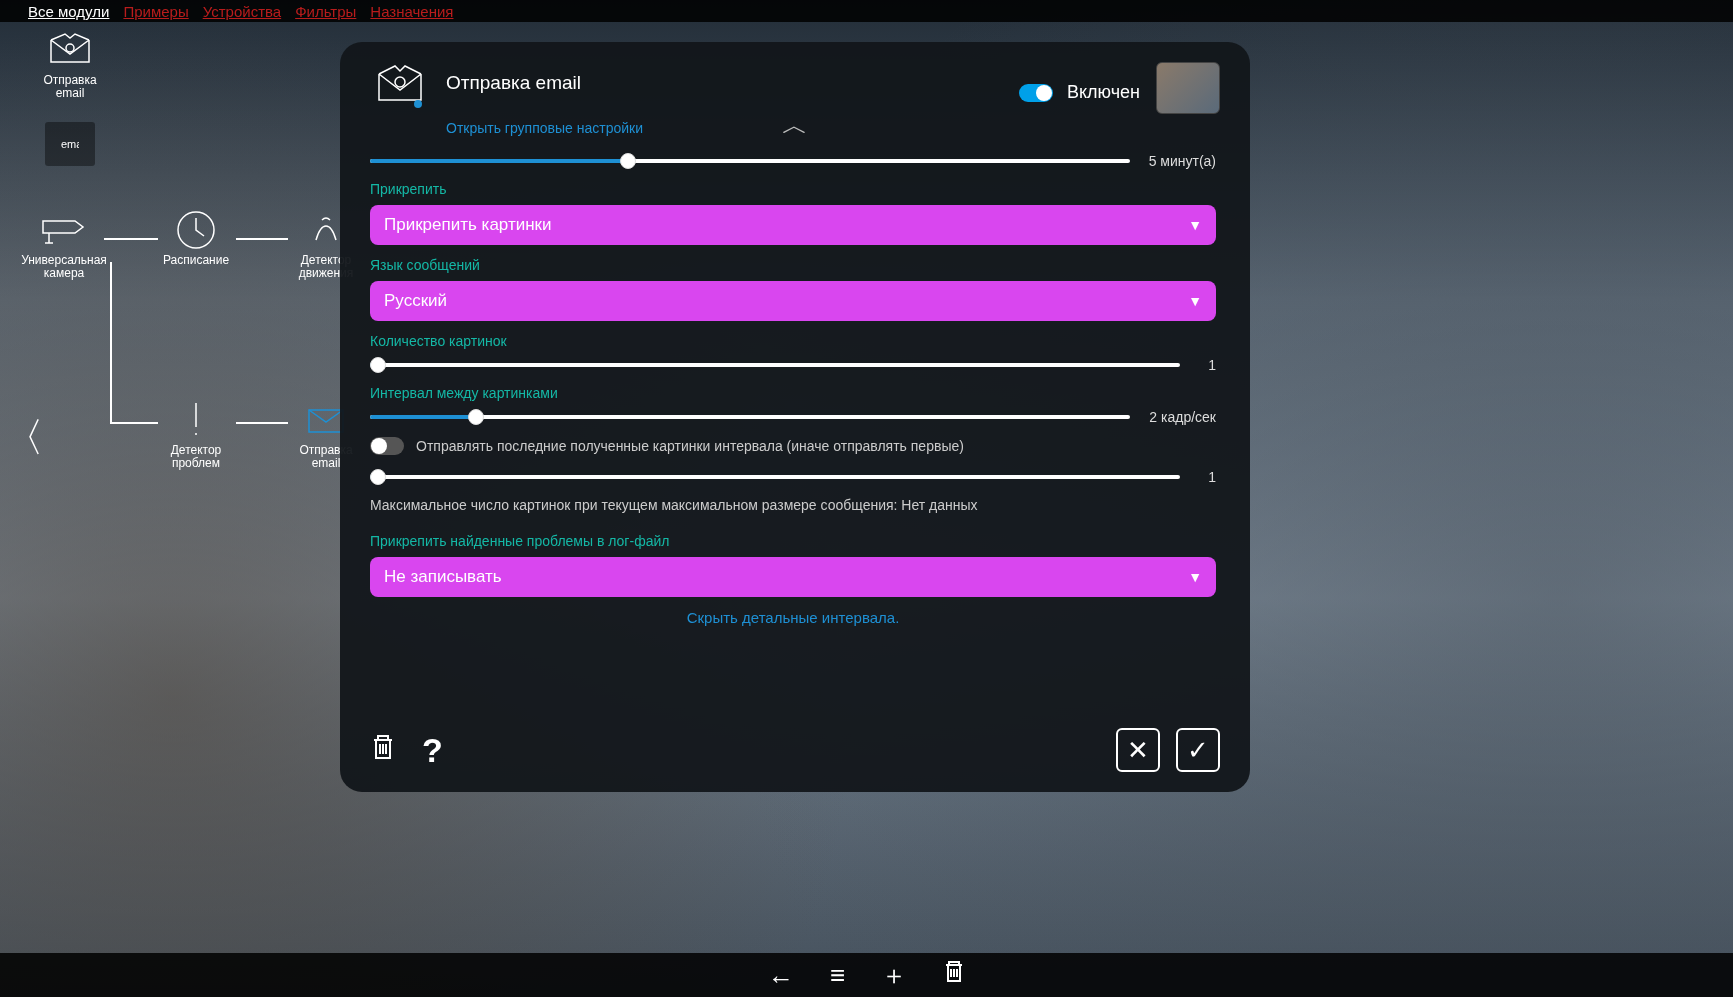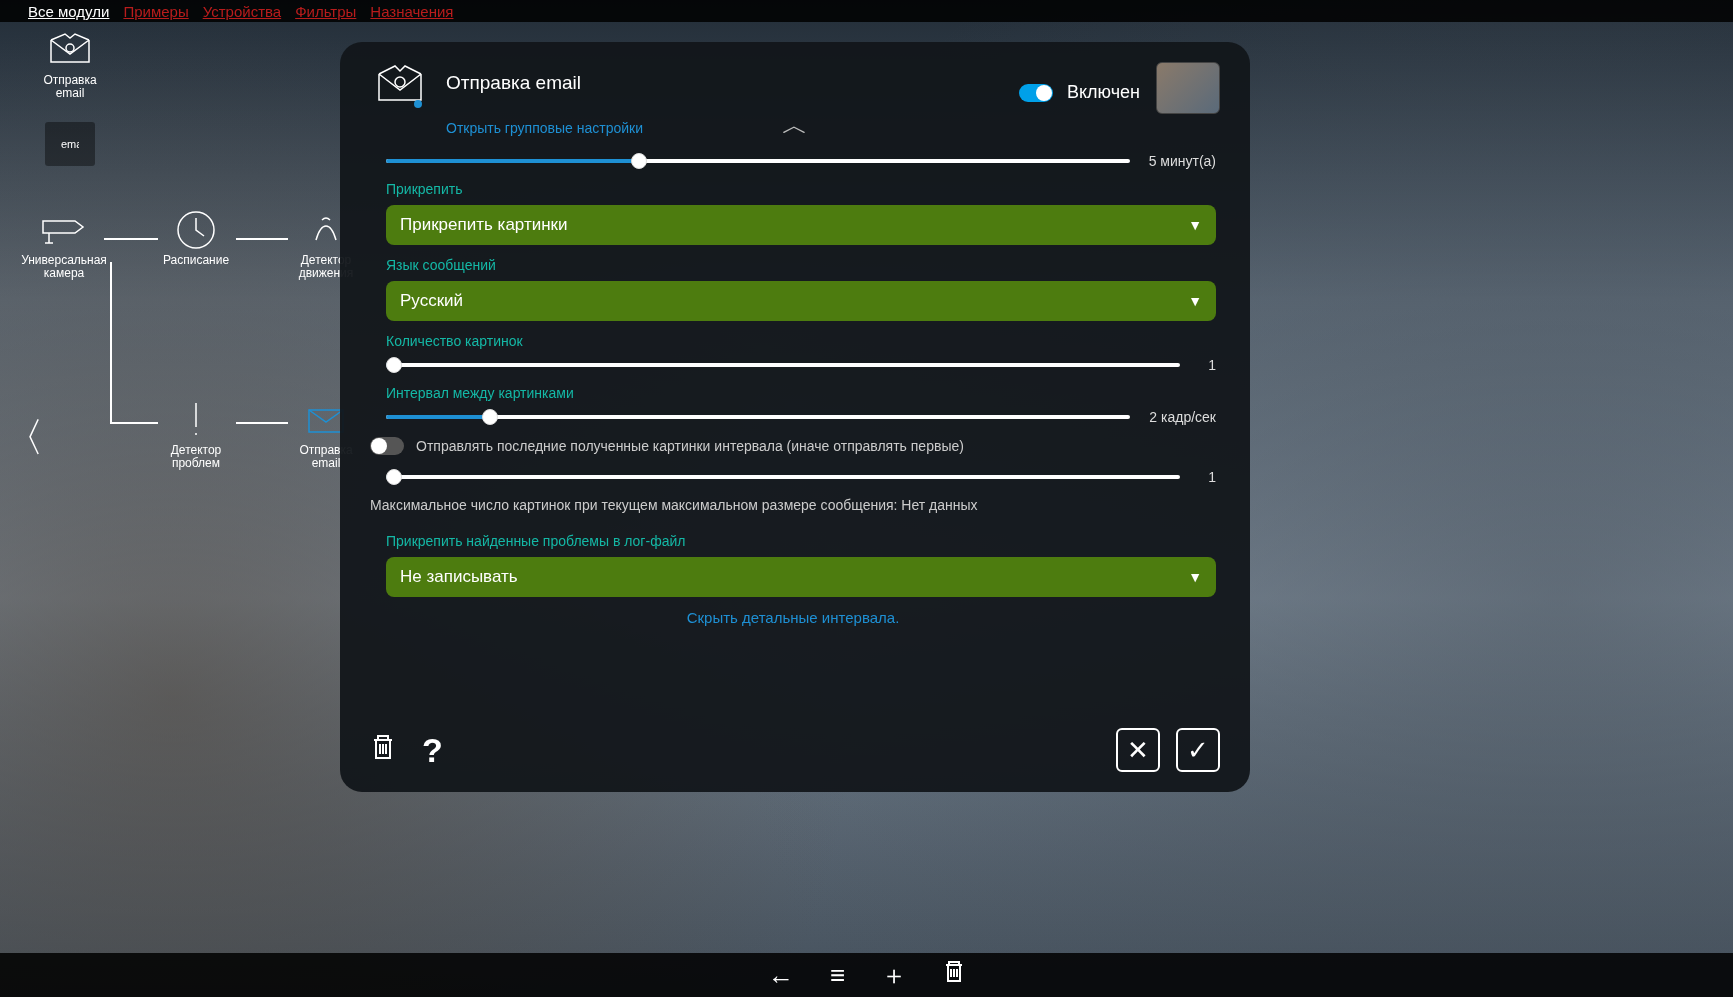--- a/index.html
+++ b/index.html
@@ -115,21 +115,21 @@
 .thumb {
   width: 64px; height: 52px; border-radius: 6px;
   background: linear-gradient(135deg,#8a7a6a,#5a6a7a);
   border: 1px solid #444;
 }
 
 .collapse-chevron { text-align:center; font-size: 26px; color:#bbb; margin-top: -28px; cursor:pointer; }
 
 
 .form-body { overflow-y: auto; flex: 1; padding-right: 4px; margin-top: 10px;}
-.field { margin-bottom: 12px; margin-left: 16px; }
+.field { margin-bottom: 12px; }
 .field-label { font-size: 14px; color: #14b8a6; margin-bottom: 8px; }
 
 
 .slider-row { display:flex; align-items:center; gap: 16px; }
 .slider-track {
   position: relative;
   height: 4px;
   background: #fff;
   flex: 1;
   border-radius: 2px;
@@ -143,21 +143,21 @@
   position: absolute; top:50%;
   width: 16px; height: 16px; background:#fff; border-radius:50%;
   transform: translate(-50%, -50%);
   border: 1px solid #ddd;
   cursor: grab;
 }
 .slider-value { font-size: 14px; color:#ddd; white-space: nowrap; min-width: 70px; text-align:right;}
 
 
 .select {
-  background: #4d7c0f;
+  background: #d946ef;
   border-radius: 8px;
   padding: 10px 14px;
   display:flex; justify-content: space-between; align-items:center;
   cursor:pointer;
   font-size: 17px;
 }
 .select .chev { font-size: 14px; }
 
 
 .toggle-row { display:flex; align-items:center; gap: 12px; margin: 6px 0 14px 0;}

